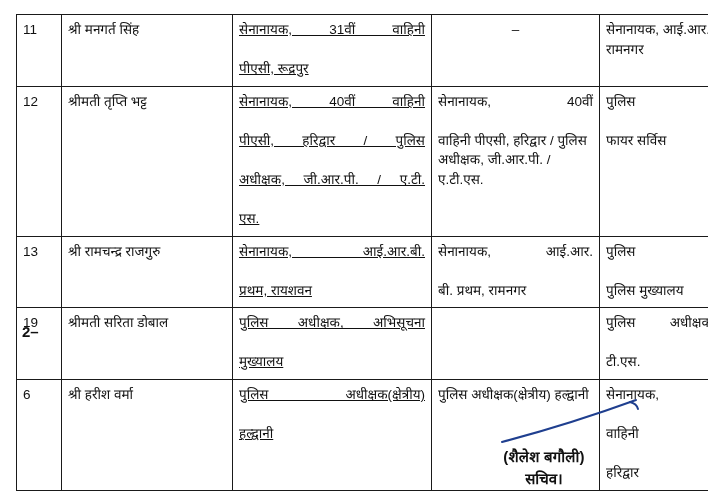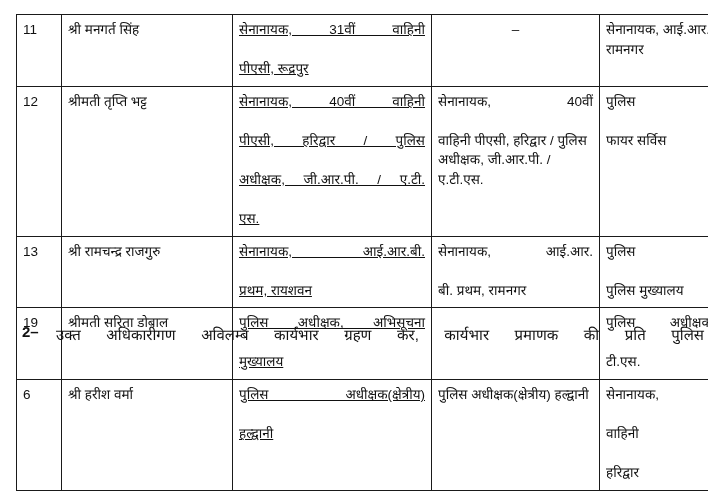--- a/index.html
+++ b/index.html
@@ -217,19 +217,28 @@
           <span>हरिद्वार</span>
         </td>
       </tr>
     </tbody>
   </table>
 
   <div class="para-wrap">
     <div class="para-row">
       <div class="para-num">2–</div>
       <div class="para-body">
-        <span class="para-line1">उक्त अधिकारीगण अविलम्ब कार्यभार ग्रहण कर, कार्यभार प्रमाणक की प्रति पुलिस</span>
       </div>
     </div>
   </div>
 
+  <div class="sig-block">
+    <div class="sig-mark">
+      <svg width="150" height="48" viewBox="0 0 150 48" xmlns="http://www.w3.org/2000/svg">
+        <path d="M2 44 C 40 34, 92 18, 136 2" stroke="#1f3f8f" stroke-width="2" fill="none" stroke-linecap="round"></path>
+        <path d="M130 4 C 134 5, 137 7, 138 11" stroke="#1f3f8f" stroke-width="2" fill="none" stroke-linecap="round"></path>
+      </svg>
+    </div>
+    <div class="sig-name">(शैलेश बगौली)</div>
+    <div class="sig-title">सचिव।</div>
+  </div>
 
 </div>
 
 </body></html>

